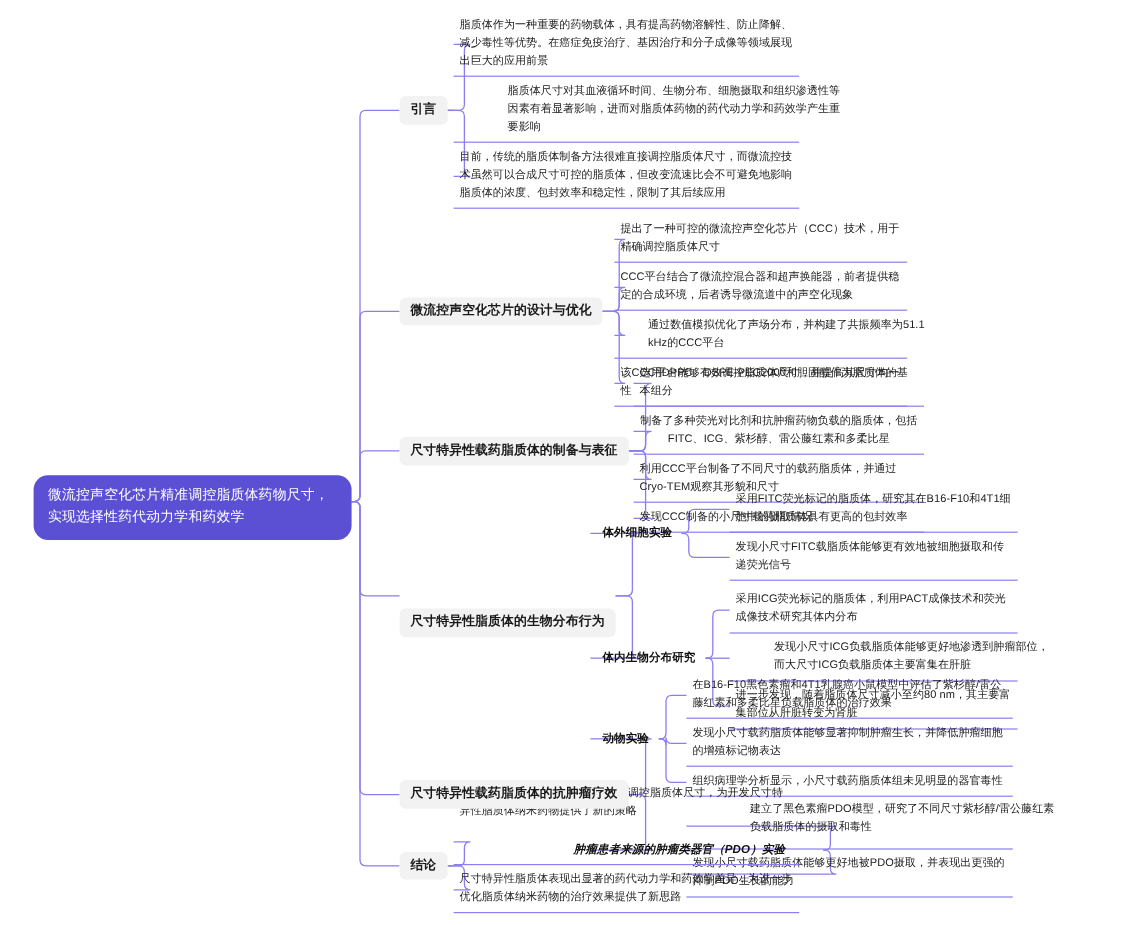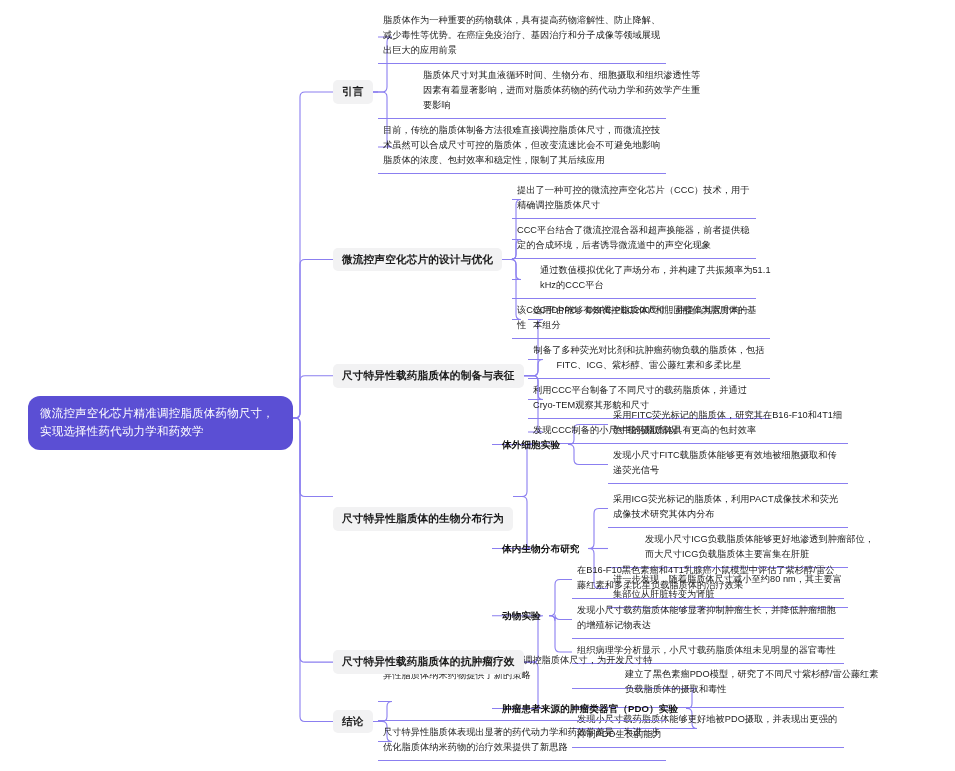--- a/index.html
+++ b/index.html
@@ -147,21 +147,21 @@
       <div class="leaf-rule" style="left: 572px; top: 598px; width: 272px;"></div>
       <div class="leaf" style="left: 572px; top: 600px; width: 272px;">发现小尺寸载药脂质体能够显著抑制肿瘤生长，并降低肿瘤细胞的增殖标记物表达</div>
       <div class="leaf-rule" style="left: 572px; top: 638px; width: 272px;"></div>
       <div class="leaf" style="left: 572px; top: 640px; width: 272px;">组织病理学分析显示，小尺寸载药脂质体组未见明显的器官毒性</div>
       <div class="leaf-rule" style="left: 572px; top: 663px; width: 272px;"></div>
       <div class="sub-node" style="left: 498px; top: 607.75px;">动物实验</div>
       <div class="leaf" style="left: 572px; top: 664px; width: 272px; margin-left: 48px;">建立了黑色素瘤PDO模型，研究了不同尺寸紫杉醇/雷公藤红素负载脂质体的摄取和毒性</div>
       <div class="leaf-rule" style="left: 572px; top: 707px; width: 272px;"></div>
       <div class="leaf" style="left: 572px; top: 709px; width: 272px;">发现小尺寸载药脂质体能够更好地被PDO摄取，并表现出更强的抑制PDO生长的能力</div>
       <div class="leaf-rule" style="left: 572px; top: 747px; width: 272px;"></div>
-      <div class="sub-node" style="left: 498px; top: 700.5px;">肿瘤患者来源的肿瘤类器官（PDO）实验</div>
+      <div class="sub-node" style="left: 474px; top: 700.5px; font-style: italic;">肿瘤患者来源的肿瘤类器官（PDO）实验</div>
       <div class="leaf" style="left: 378px; top: 650px; width: 288px;">CCC平台能够在任意流速比下精确调控脂质体尺寸，为开发尺寸特异性脂质体纳米药物提供了新的策略</div>
       <div class="leaf-rule" style="left: 378px; top: 720px; width: 288px;"></div>
       <div class="leaf" style="left: 378px; top: 722px; width: 288px;">尺寸特异性脂质体表现出显著的药代动力学和药效学差异，为进一步优化脂质体纳米药物的治疗效果提供了新思路</div>
       <div class="leaf-rule" style="left: 378px; top: 760px; width: 288px;"></div>
       <div class="branch-node" style="left: 333px; top: 80px;">引言</div>
       <div class="branch-node" style="left: 333px; top: 247.5px;">微流控声空化芯片的设计与优化</div>
       <div class="branch-node" style="left: 333px; top: 363.75px;">尺寸特异性载药脂质体的制备与表征</div>
       <div class="branch-node" style="left: 333px; top: 507px;">尺寸特异性脂质体的生物分布行为</div>
       <div class="branch-node" style="left: 333px; top: 650.125px;">尺寸特异性载药脂质体的抗肿瘤疗效</div>
       <div class="branch-node" style="left: 333px; top: 709.5px;">结论</div>

